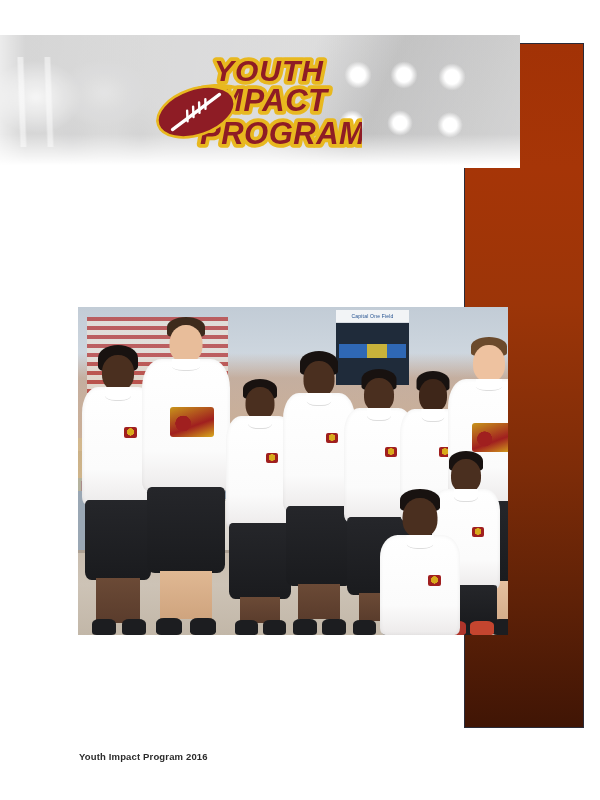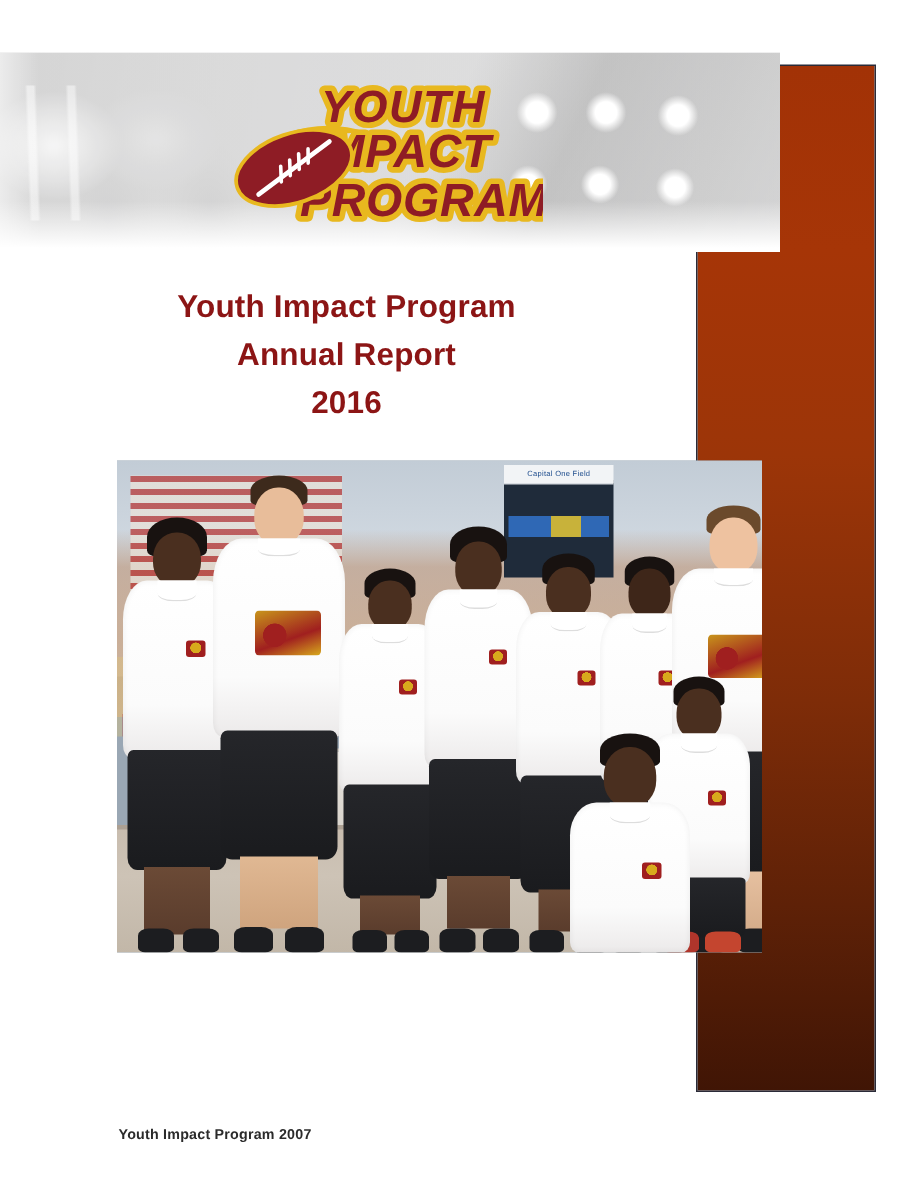--- a/index.html
+++ b/index.html
@@ -309,25 +309,20 @@
         <g stroke="#ffffff" stroke-width="2.4" stroke-linecap="round" transform="rotate(-19 44 64)">
           <path d="M33 70 L36 60"></path>
           <path d="M40 68 L43 58"></path>
           <path d="M47 66 L50 56"></path>
           <path d="M54 64 L57 55"></path>
         </g>
       </g>
     </svg>
   </div>
 
-  <div class="title-block">
-    <div class="title-line">Youth Impact Program</div>
-    <div class="title-line">Annual Report</div>
-    <div class="title-line">2016</div>
-  </div>
 
   <div class="photo">
     <div class="photo-sky"></div>
     <div class="photo-stadium"></div>
     <div class="photo-redbuilding"></div>
 
     <div class="photo-scoreboard">
       <div class="sb-label">Capital One Field</div>
       <div class="sb-strip"></div>
     </div>
@@ -436,15 +431,15 @@
     <div class="person" style="left:300px; width:84px; height:146px;">
       <div class="p-hair" style="top:0px;width:40px;height:22px;"></div>
       <div class="p-head" style="top:9px;width:35px;height:40px;background:#4a2f1f;"></div>
       <div class="p-shirt" style="top:46px;width:80px;height:100px;"></div>
       <div class="p-collar" style="top:46px;width:27px;height:13px;"></div>
       <div class="p-logo" style="left:50px;top:86px;width:13px;height:11px;"></div>
     </div>
 
   </div>
 
-  <div class="footer">Youth Impact Program 2007</div>
+  <div class="footer">Youth Impact Program 2016</div>
 
 </div>
 
 </body></html>

